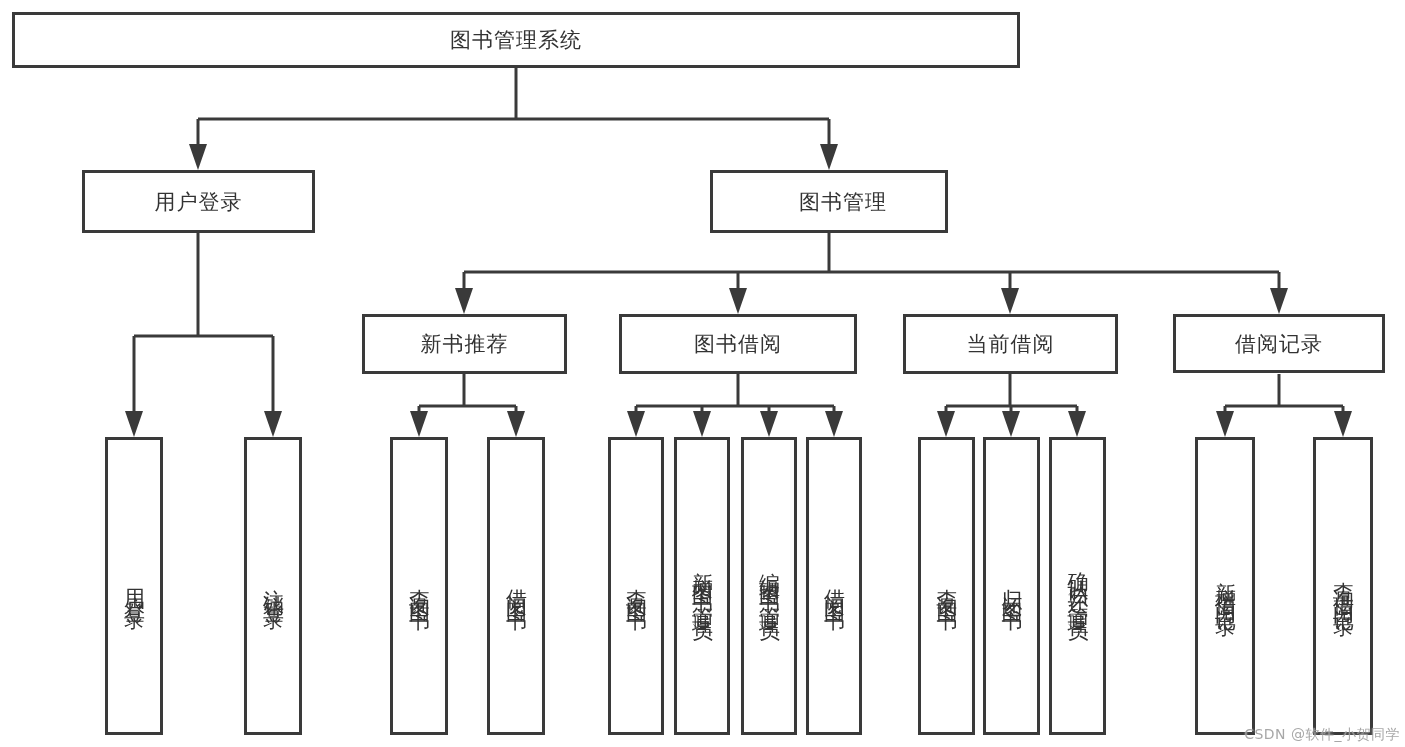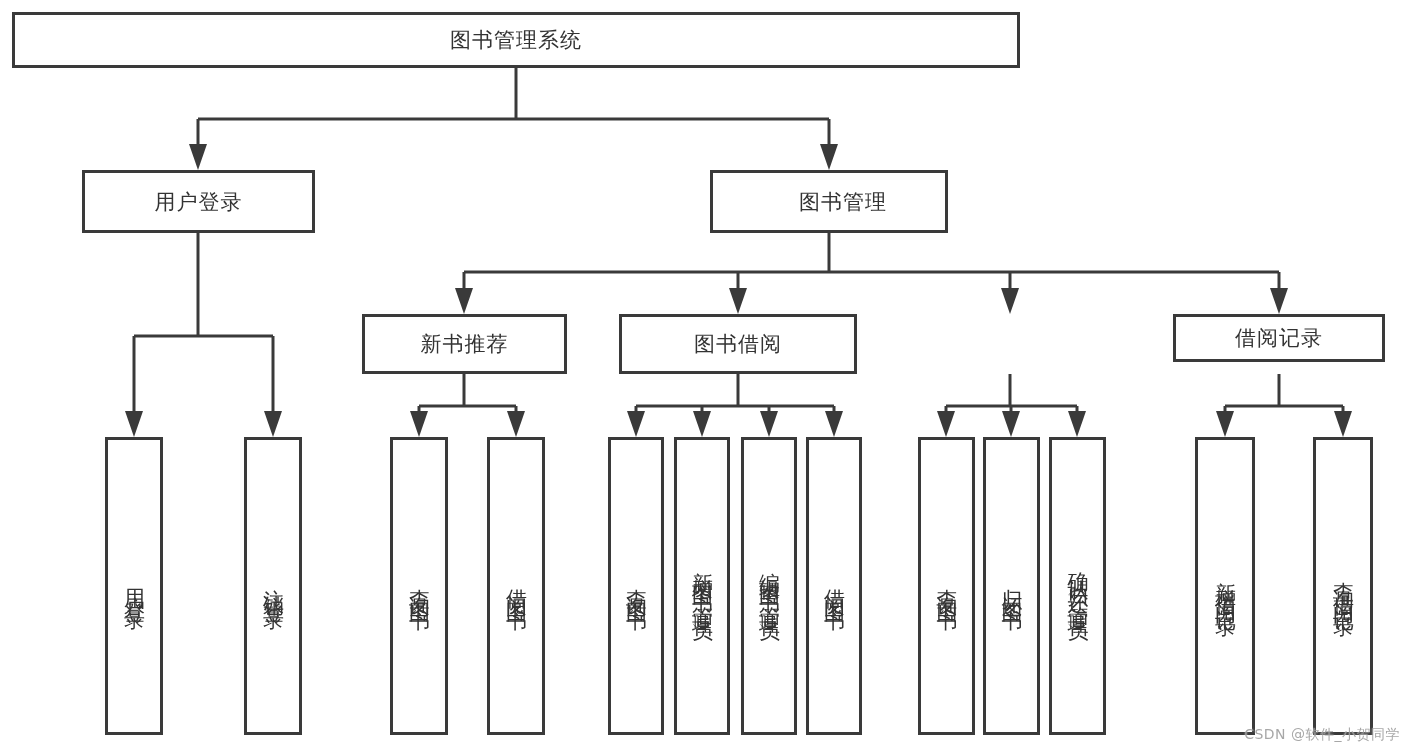--- a/index.html
+++ b/index.html
@@ -154,21 +154,24 @@
   <div class="box" style="left:710px; top:170px; width:238px; height:63px;padding-left:28px;">
     <span class="hlabel">图书管理</span>
   </div>
 
   <div class="box" style="left:619px; top:314px; width:238px; height:60px;">
     <span class="hlabel">图书借阅</span>
   </div>
   <div class="box" style="left:362px; top:314px; width:205px; height:60px;">
     <span class="hlabel">新书推荐</span>
   </div>
-  <div class="box" style="left:1173px; top:314px; width:212px; height:48px;justify-content:center;">
+  <div class="box" style="left:903px; top:314px; width:215px; height:60px;">
+    <span class="hlabel">当前借阅</span>
+  </div>
+  <div class="box" style="left:1173px; top:314px; width:212px; height:59px;justify-content:center;">
     <span class="hlabel">借阅记录</span>
   </div>
 
   <div class="box" style="left:105px; top:437px; width:58px; height:298px;">
     <span class="vlabel">用户登录</span>
   </div>
   <div class="box" style="left:244px; top:437px; width:58px; height:298px;">
     <span class="vlabel">注销登录</span>
   </div>
 

